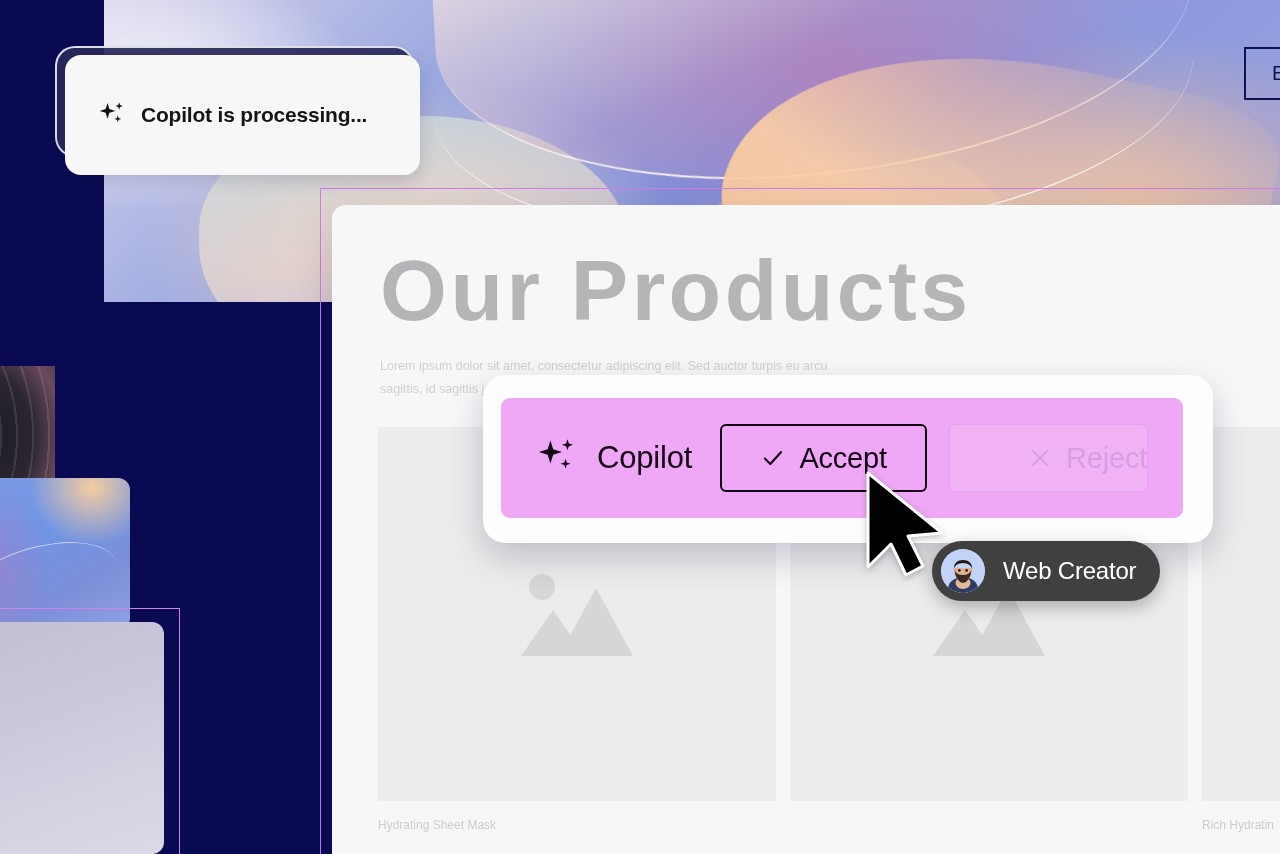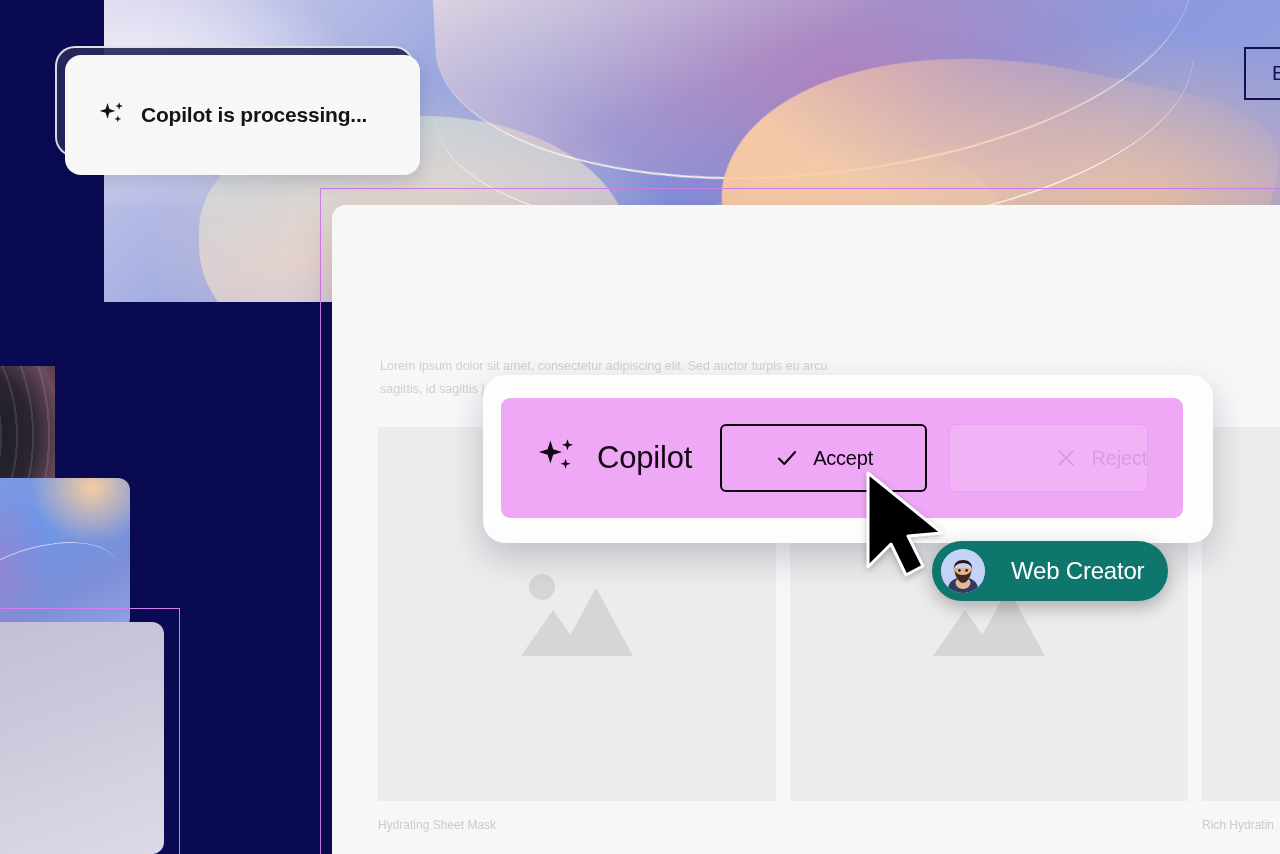--- a/index.html
+++ b/index.html
@@ -271,21 +271,21 @@
     font-size: 31px;
     font-weight: 400;
     color: #120712;
     letter-spacing: -0.2px;
   }
   .cp-btn {
     height: 68px;
     display: flex; align-items: center; justify-content: center;
     gap: 13px;
     border-radius: 6px;
-    font-size: 20px;
+    font-size: 29px;
     letter-spacing: -0.2px;
     background: transparent;
   }
   .cp-accept {
     width: 207px;
     border: 2.5px solid #100210;
     color: #100210;
   }
   .cp-reject {
     width: 199px;
@@ -300,25 +300,25 @@
     position: absolute;
     left: 864px; top: 471px;
     width: 100px; height: 106px;
     filter: drop-shadow(0 2px 3px rgba(0,0,0,0.25));
     pointer-events: none;
   }
   .user-pill {
     position: absolute;
     left: 932px; top: 541px;
     height: 60px;
-    background: #0f766e;
+    background: #404040;
     border-radius: 30px;
     display: flex; align-items: center;
     padding: 0 24px 0 9px;
-    gap: 26px;
+    gap: 18px;
     box-shadow: 0 6px 18px rgba(0,0,0,0.28);
   }
   .avatar {
     width: 44px; height: 44px;
     border-radius: 50%;
     overflow: hidden;
     background: #c3d2f7;
     position: relative;
     flex: none;
   }
@@ -346,20 +346,21 @@
   </div>
 
   <div class="deco-card deco-swirl"></div>
   <div class="deco-card deco-gradient"></div>
   <div class="deco-card deco-gray"></div>
 
   <div class="guide-outline guide-left"></div>
   <div class="guide-outline guide-main"></div>
 
   <div class="site-panel">
+    <div class="site-title">Our Products</div>
     <div class="site-sub">Lorem ipsum dolor sit amet, consectetur adipiscing elit. Sed auctor turpis eu arcu sagittis, id sagittis justo suscipit. Aliquam erat volutpat.</div>
 
     <div class="product-grid">
 
       <div class="product-card">
         <div class="product-thumb">
           <div class="ph-icon">
             <div class="ph-dot"></div>
             <div class="ph-peak-a"></div>
             <div class="ph-peak-b"></div>

